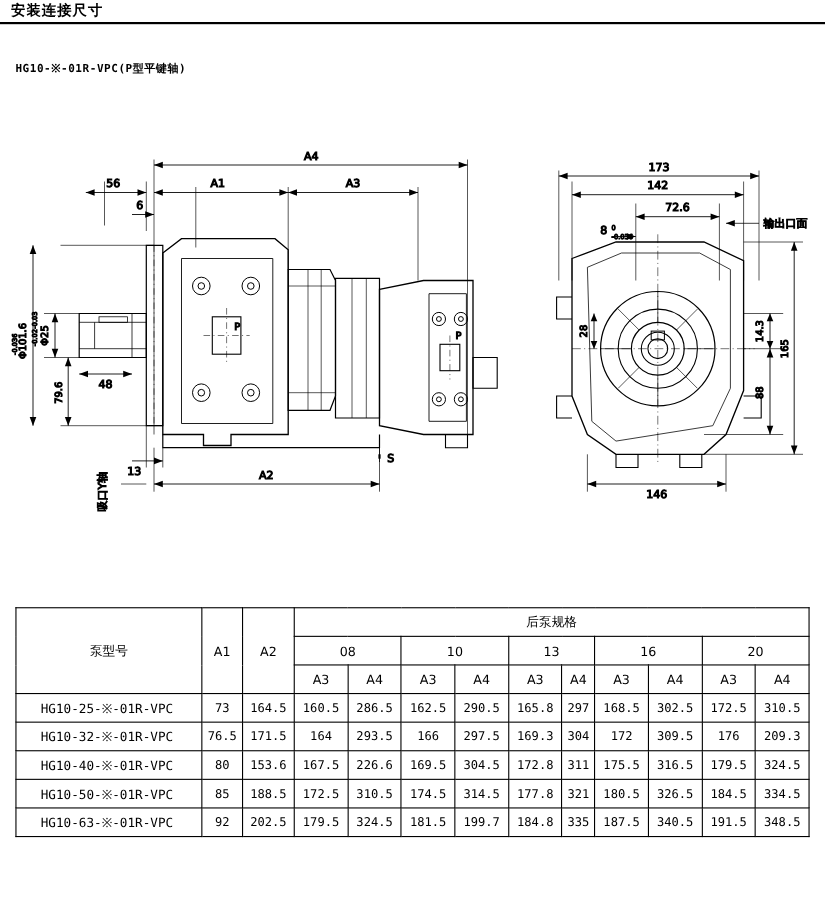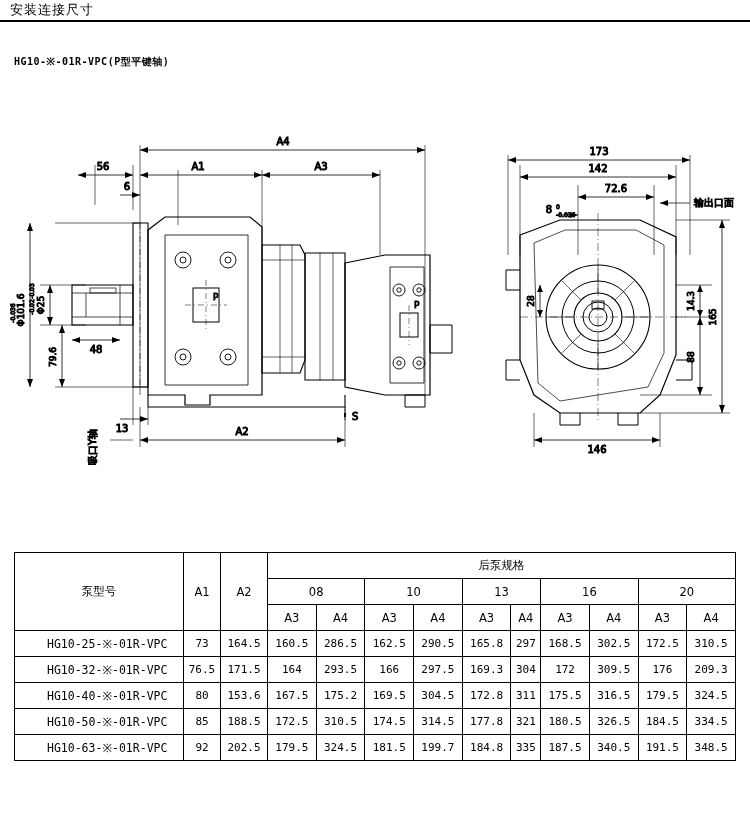--- a/index.html
+++ b/index.html
@@ -28,21 +28,21 @@
     width: 750px;
     height: 22px;
     border-bottom: 2px solid #000;
     box-sizing: border-box;
   }
   .header-title {
     position: absolute;
     left: 10px;
     top: 1px;
     font-size: 13px;
-    font-weight: normal;
+    font-weight: bold;
     letter-spacing: 1px;
   }
   
   .model-heading {
     position: absolute;
     left: 14px;
     top: 54px;
     font-size: 10px;
     font-weight: bold;
     font-family: "DejaVu Sans Mono", "Liberation Mono", monospace;
@@ -78,21 +78,21 @@
     height: 25px;
     background: #fff;
   }
   table.spec th {
     font-weight: normal;
     font-size: 11.5px;
     font-family: "DejaVu Sans", "Liberation Sans", sans-serif;
   }
   table.spec td.model {
     text-align: left;
-    padding-left: 32px;
+    padding-left: 22px;
     letter-spacing: 0;
     font-size: 11.5px;
   }
   th.rowhdr {
     font-size: 12px;
   }
   th.grp {
     font-size: 12px;
   }
   
@@ -449,21 +449,21 @@
           <td>172</td>
           <td>309.5</td>
           <td>176</td>
           <td>209.3</td>
         </tr>
         <tr>
           <td class="model">HG10-40-※-01R-VPC</td>
           <td>80</td>
           <td>153.6</td>
           <td>167.5</td>
-          <td>175.2</td>
+          <td>226.6</td>
           <td>169.5</td>
           <td>304.5</td>
           <td>172.8</td>
           <td>311</td>
           <td>175.5</td>
           <td>316.5</td>
           <td>179.5</td>
           <td>324.5</td>
         </tr>
         <tr>

